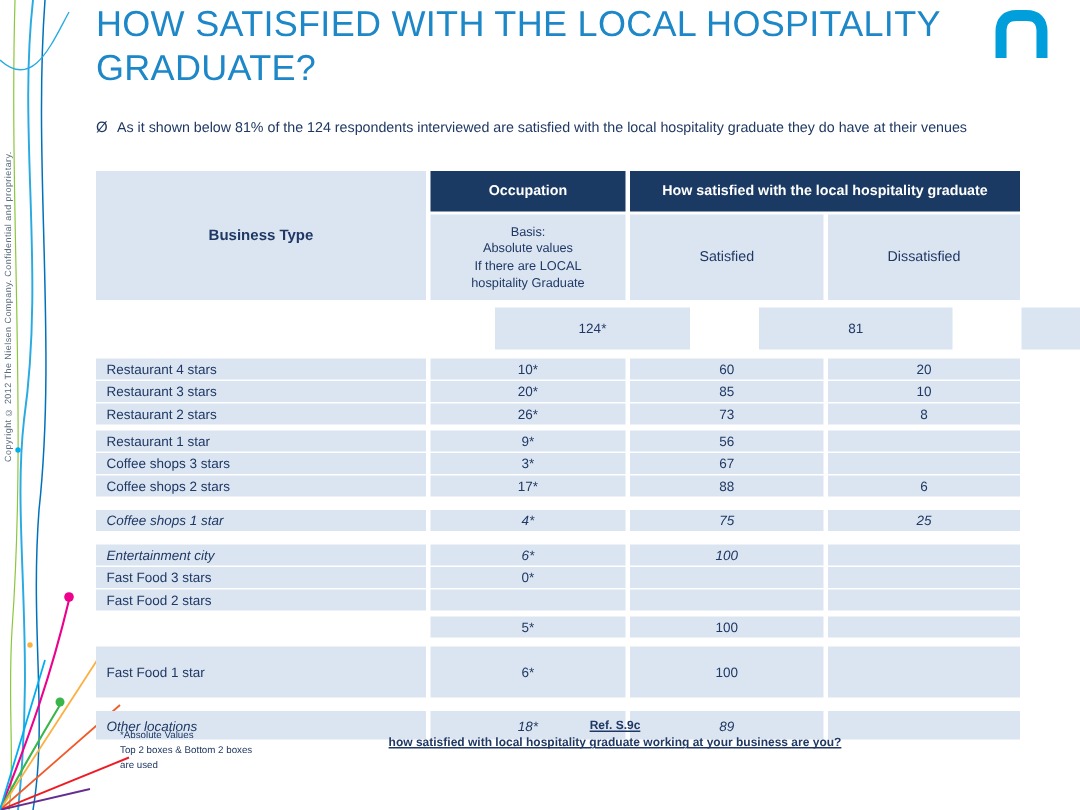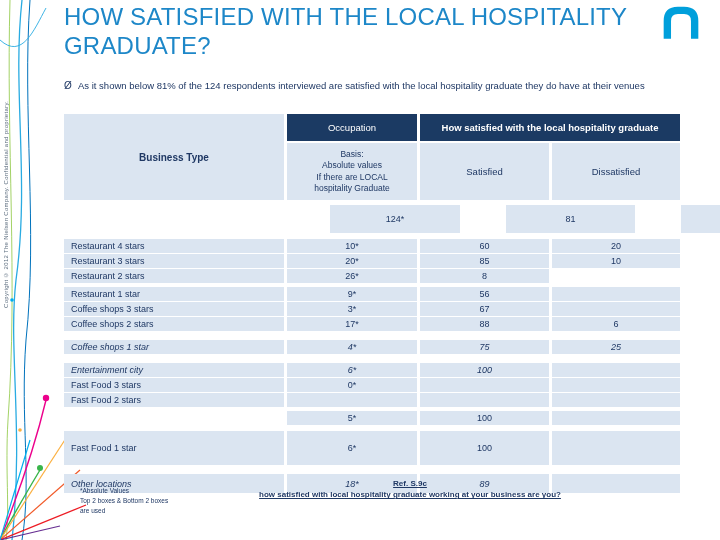--- a/index.html
+++ b/index.html
@@ -33,21 +33,21 @@
   .table{position:absolute;left:64px;top:114px;width:613px;}
   .thead{
     display:grid;grid-template-columns:220px 130px 129px 128px;
     grid-template-rows:27px 57px;column-gap:3px;row-gap:2px;
   }
   .h-business{
     grid-row:1/3;grid-column:1;background:#dbe5f1;color:#1f3864;
     font-weight:bold;font-size:10px;display:flex;align-items:center;justify-content:center;
   }
   .h-occupation{
-    grid-row:1;grid-column:2;background:#1b3a63;color:#ffffff;font-weight:normal;font-size:9.5px;
+    grid-row:1;grid-column:2;background:#1b3a63;color:#ffffff;font-weight:bold;font-size:9.5px;
     display:flex;align-items:center;justify-content:center;
   }
   .h-howsat{
     grid-row:1;grid-column:3/5;background:#1b3a63;color:#ffffff;font-weight:bold;font-size:9.5px;
     display:flex;align-items:center;justify-content:center;text-align:center;padding:0 8px;
   }
   .h-basis{
     grid-row:2;grid-column:2;background:#dbe5f1;color:#1f3864;font-size:8.5px;line-height:1.3;
     display:flex;flex-direction:column;align-items:center;justify-content:center;text-align:center;
   }
@@ -158,20 +158,21 @@
         </div>
         <div class="trow ">
           <div class="tcell cell-label">Restaurant 3 stars</div>
           <div class="tcell cell-val">20*</div>
           <div class="tcell cell-val">85</div>
           <div class="tcell cell-val">10</div>
         </div>
         <div class="trow ">
           <div class="tcell cell-label">Restaurant 2 stars</div>
           <div class="tcell cell-val">26*</div>
+          <div class="tcell cell-val">73</div>
           <div class="tcell cell-val">8</div>
         </div>
         <div class="trow gap-sm">
           <div class="tcell cell-label">Restaurant 1 star</div>
           <div class="tcell cell-val">9*</div>
           <div class="tcell cell-val">56</div>
           <div class="tcell cell-val"></div>
         </div>
         <div class="trow ">
           <div class="tcell cell-label">Coffee shops 3 stars</div>

